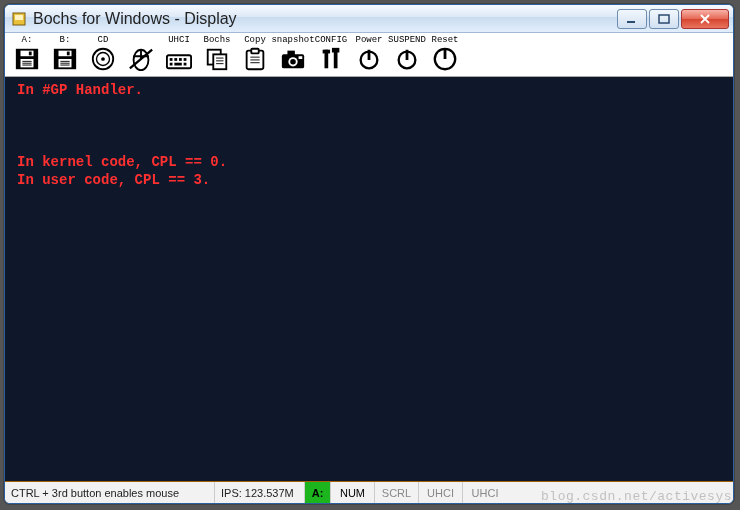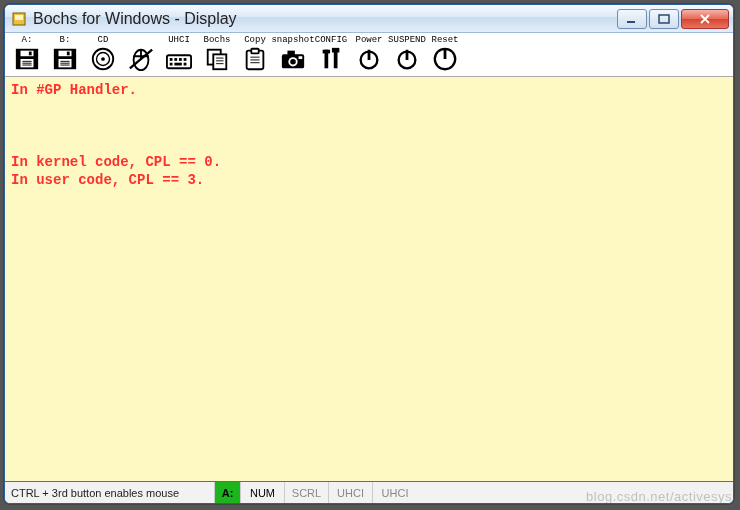--- a/index.html
+++ b/index.html
@@ -67,23 +67,23 @@
     user-select: none;
   }
   .tbtn .lbl { height: 10px; line-height: 10px; font-family: "Courier New", monospace; font-size: 9px; }
   .tbtn .ic {
     width: 32px; height: 28px;
     display: flex; align-items: center; justify-content: center;
   }
   .tbtn svg { width: 30px; height: 26px; }
 
   .console {
-    background: #fef9c3;
+    background: #0f172a;
     height: 404px;
-    padding: 4px 6px;
+    padding: 4px 12px;
     font-family: "Courier New", monospace;
     font-size: 14px;
     font-weight: bold;
     color: #ff3030;
     line-height: 18px;
     white-space: pre;
   }
 
   .statusbar {
     height: 22px;
@@ -102,21 +102,21 @@
   .statusbar .cell.mouse { flex: 0 0 auto; width: 210px; }
   .statusbar .cell.ips { width: 90px; }
   .statusbar .cell.drive { background: #1db51d; color: #000; font-weight: bold; width: 26px; justify-content: center; }
   .statusbar .cell.lock { width: 44px; color: #888; justify-content: center; }
   .statusbar .cell.num { color: #000; }
   .statusbar .cell.uhci { border-right: none; }
 
   .watermark {
     position: absolute;
     right: 8px; bottom: 6px;
-    font-family: Liberation Sans, sans-serif;
+    font-family: Liberation Mono, monospace;
     font-size: 13px;
     color: rgba(100,100,100,0.35);
     letter-spacing: 0.5px;
     pointer-events: none;
   }
 </style>
 </head>
 <body>
 
 <div class="window">
@@ -291,20 +291,21 @@
 
   <div class="console" id="console">In #GP Handler.
 
 
 
 In kernel code, CPL == 0.
 In user code, CPL == 3.</div>
 
   <div class="statusbar">
     <div class="cell mouse">CTRL + 3rd button enables mouse</div>
+    <div class="cell ips">IPS: 123.537M</div>
     <div class="cell drive">A:</div>
     <div class="cell lock num">NUM</div>
     <div class="cell lock">SCRL</div>
     <div class="cell lock">UHCI</div>
     <div class="cell lock uhci">UHCI</div>
   </div>
 
 </div>
 
 <div class="watermark">blog.csdn.net/activesys</div>

